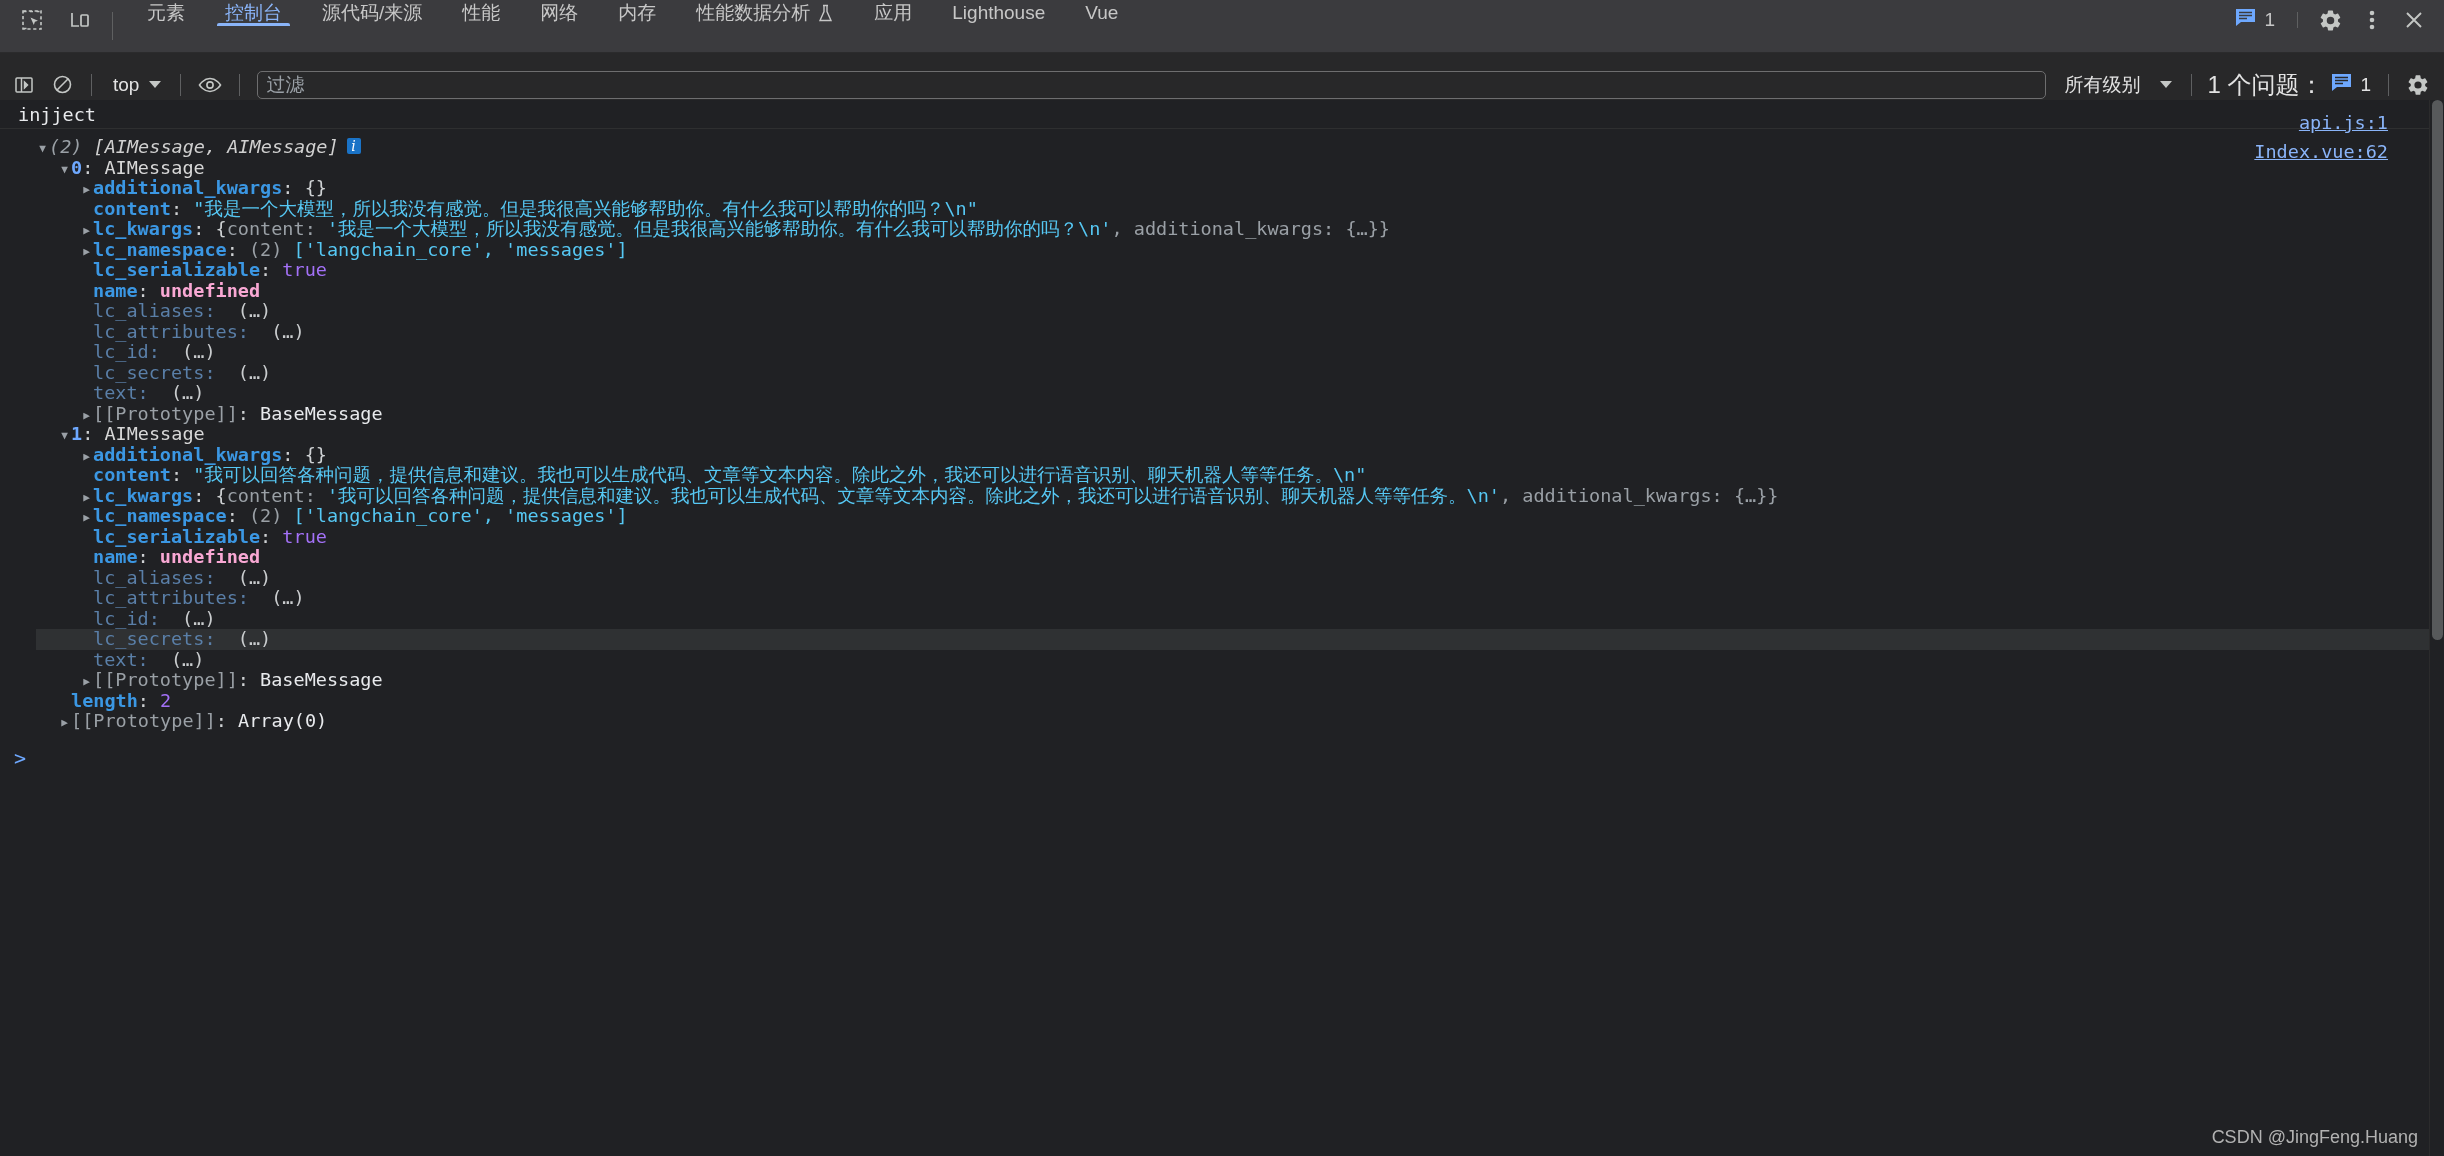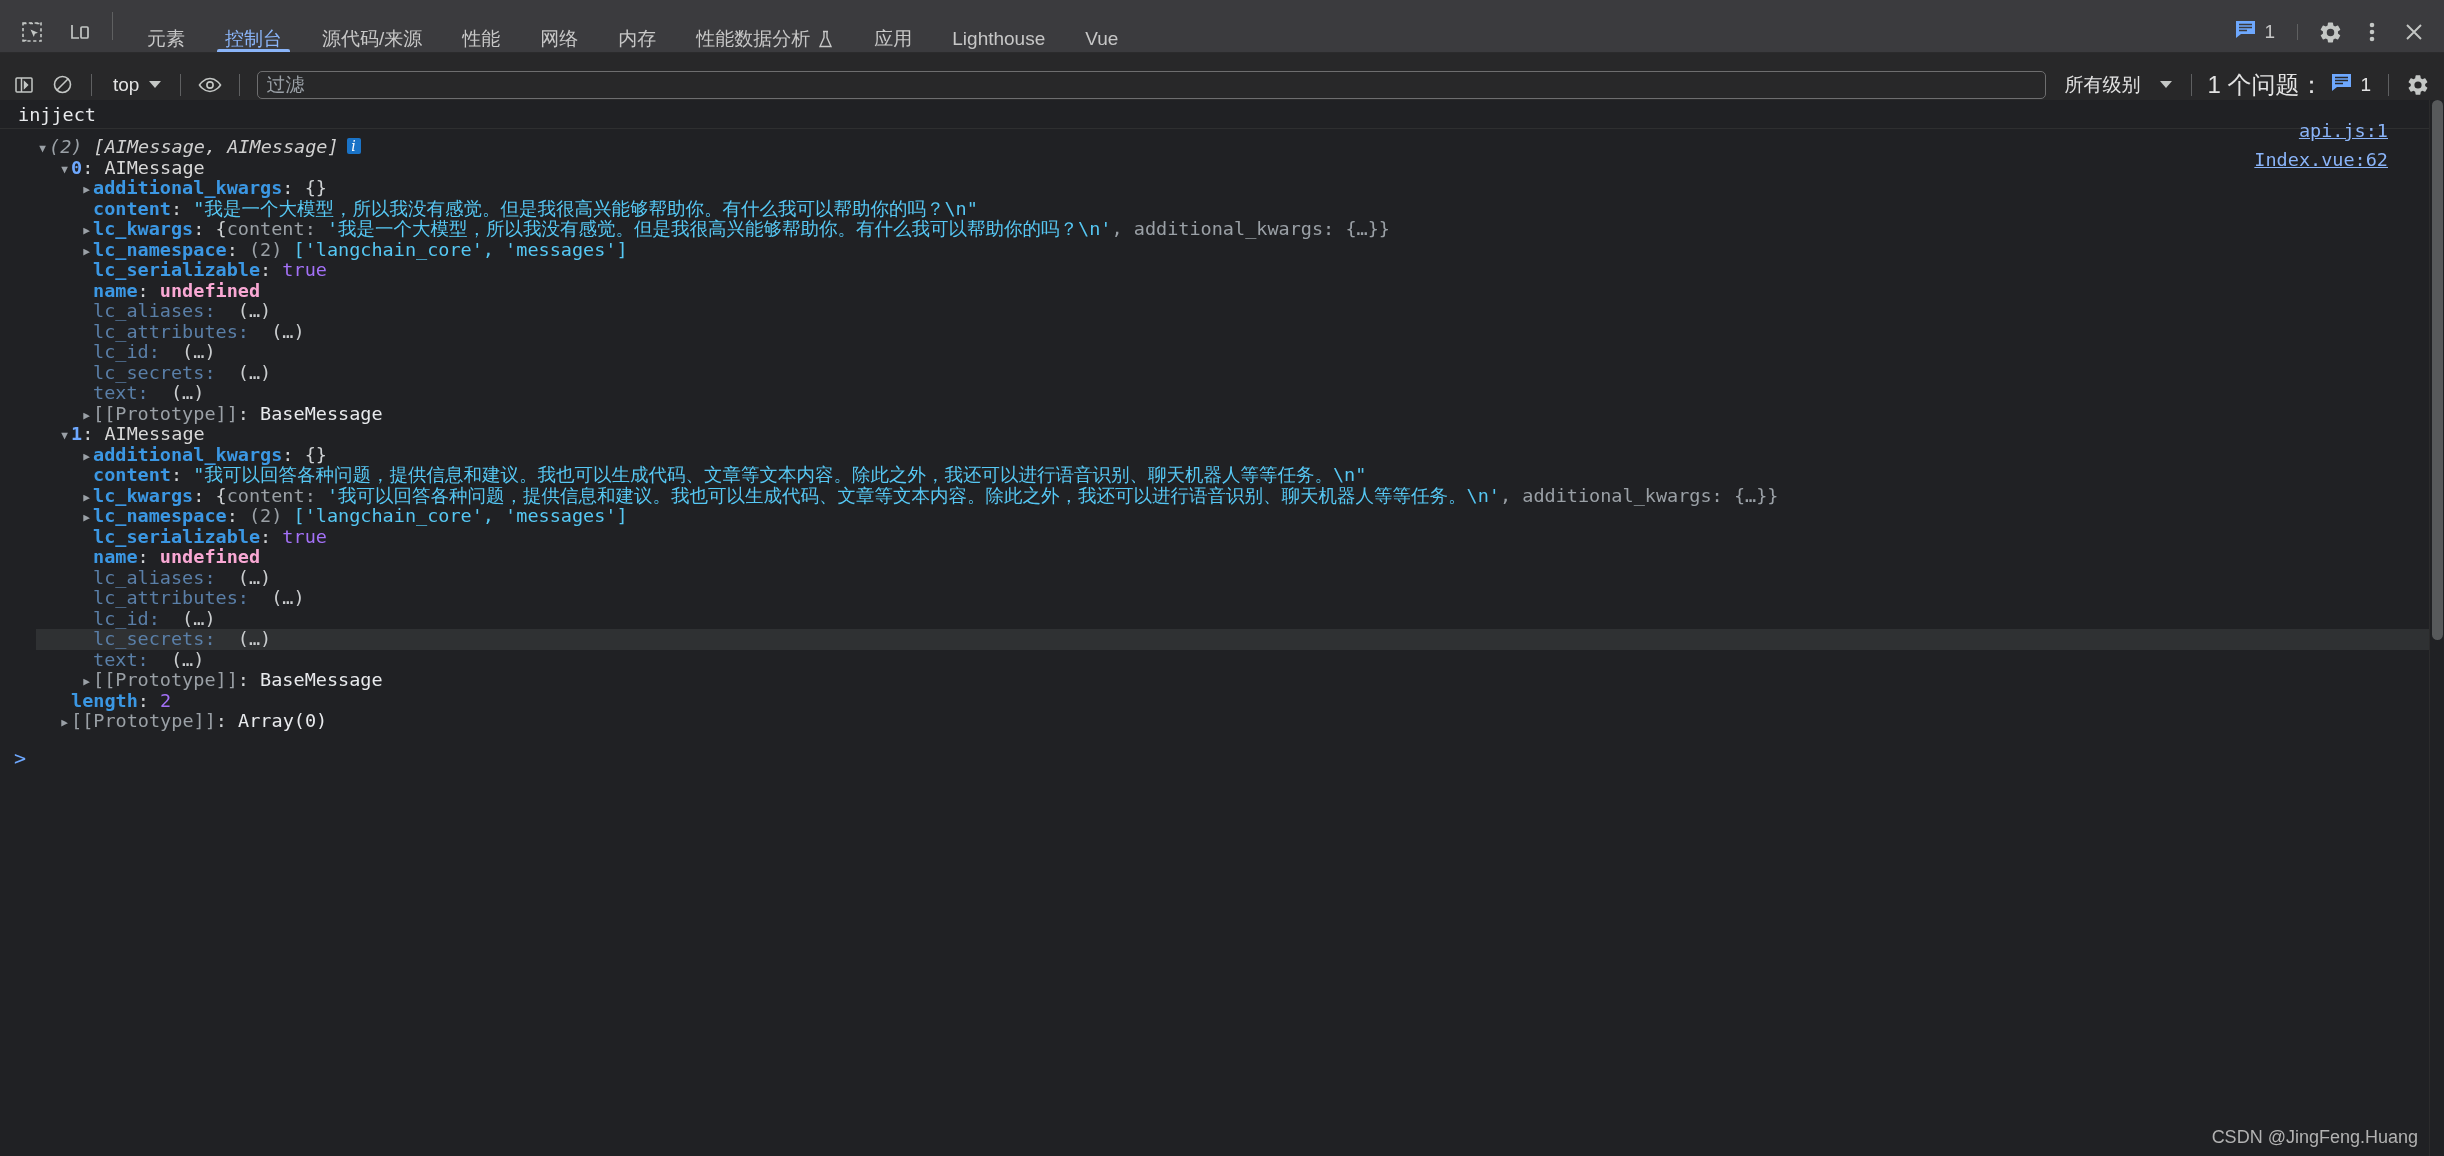--- a/index.html
+++ b/index.html
@@ -9,21 +9,21 @@
     font-family: "Liberation Sans", sans-serif;
     overflow: hidden;
   }
   body { position: relative; }
 
   
   .devtools-tabbar {
     height: 53px;
     background: #3b3b3e;
     display: flex;
-    align-items: flex-end;
+    align-items: flex-start;
     border-bottom: 1px solid #2b2b2c;
     position: relative;
   }
   .tb-icons {
     display: flex; align-items: center;
     padding: 0 6px 0 12px;
     gap: 8px;
   }
   .tb-icon {
     width: 40px; height: 40px;
@@ -133,21 +133,21 @@
     font-size: 18.5px;
   }
   .msg {
     position: relative;
     border-bottom: 1px solid #2e2f30;
     padding: 4px 0 3px 18px;
     min-height: 26px;
   }
   .msg .srclink {
     position: absolute;
-    right: 56px; top: 20px;
+    right: 56px; top: 12px;
     color: #8ab4f8;
     text-decoration: underline;
     font-size: 18.5px;
     font-family: "DejaVu Sans Mono", monospace;
   }
   .plain-text { color: #e8eaed; }
 
   .tree { padding: 4px 0 2px 18px; }
   .row {
     display: flex; align-items: baseline;

